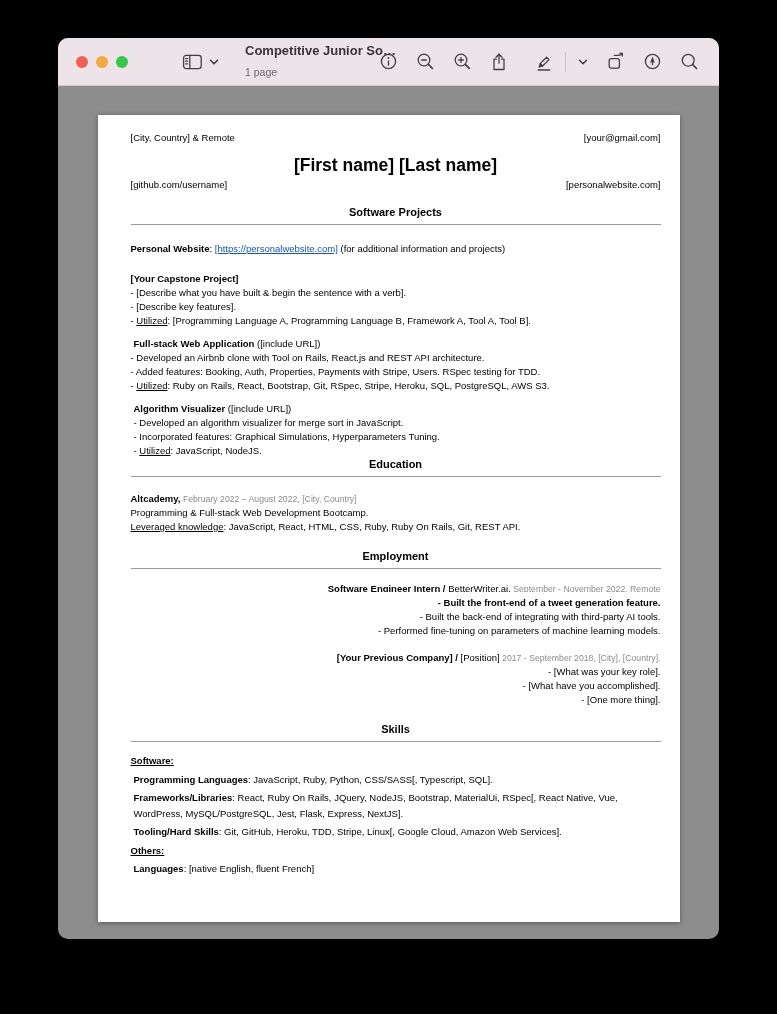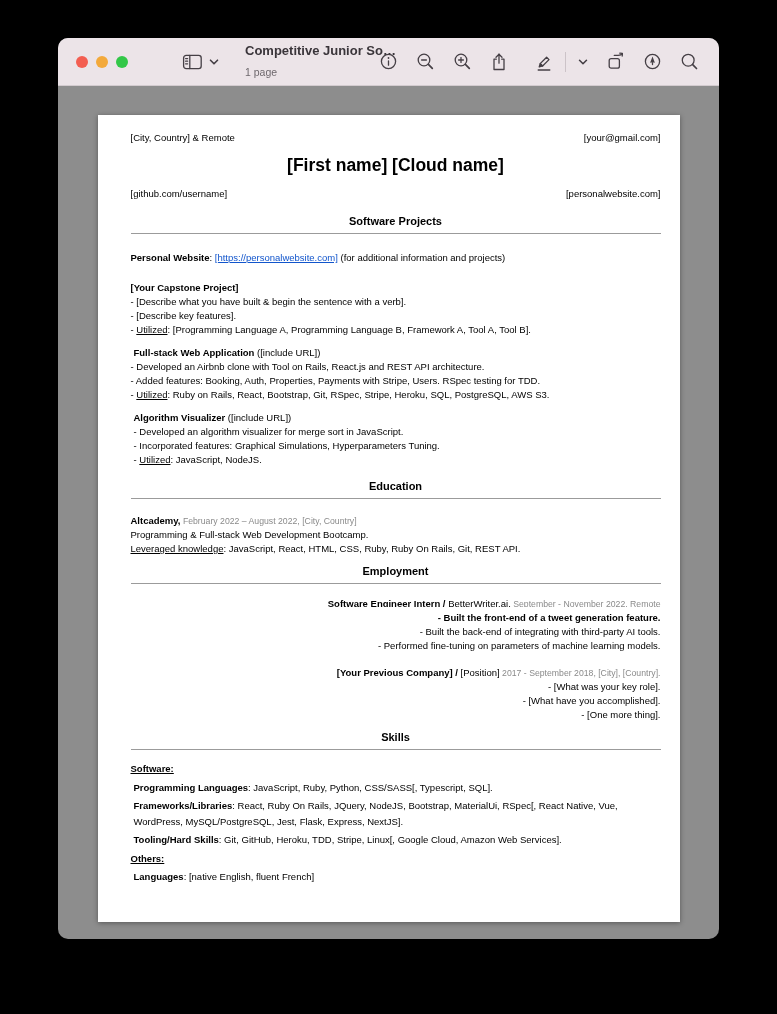--- a/index.html
+++ b/index.html
@@ -20,23 +20,23 @@
   .wsub{font-size:10.5px;color:#6e686d;margin-top:8px;}
   .toolbar{margin-left:auto;display:flex;align-items:center;gap:18px;}
   .tb-div{width:1px;height:20px;background:#ccc3c8;margin:0 -6px;}
   svg.icon{stroke:#453f45;fill:none;stroke-width:1.3;stroke-linecap:round;stroke-linejoin:round;}
   
   .content{height:853px;display:flex;justify-content:center;align-items:flex-start;overflow:hidden;}
   .page{margin-top:29px;width:582px;height:807px;background:#fff;box-shadow:0 1px 5px rgba(0,0,0,.38);
         box-sizing:border-box;padding:16px 19px 0 33px;color:#000;font-size:9.5px;line-height:14px;}
   .row{display:flex;justify-content:space-between;}
   .name{text-align:center;font-size:17.5px;font-weight:700;line-height:20px;margin-top:10px;}
-  .row2{margin-top:12px;}
+  .row2{margin-top:3px;}
   .sec-head{font-weight:700;font-size:11px;text-align:center;line-height:13px;}
-  .mt8{margin-top:13px;} .mt9{margin-top:9px;}
+  .mt8{margin-top:0;} .mt9{margin-top:16px;}
   .sec-rule{border:0;border-top:1px solid #9b9b9b;margin:5px 0 0 0;}
   .intro{margin-top:17px;}
   .proj{margin-top:9px;}
   .proj.first{margin-top:16px;}
   .b{font-weight:700;}
   .u{text-decoration:underline;}
   .ubold{font-weight:700;text-decoration:underline;}
   .link{color:#1155cc;text-decoration:underline;}
   .gray{color:#8a8a8a;font-size:8.7px;}
   .edu{margin-top:15px;}
@@ -148,21 +148,21 @@
       </div>
     </div>
 
     <div class="content">
       <div class="page">
 
         <div class="row">
           <span>[City, Country] &amp; Remote</span>
           <span>[your@gmail.com]</span>
         </div>
-        <div class="name">[First name] [Cloud name]</div>
+        <div class="name">[First name] [Last name]</div>
         <div class="row row2">
           <span>[github.com/username]</span>
           <span>[personalwebsite.com]</span>
         </div>
 
         <div class="sec-head" style="margin-top:14px">Software Projects</div>
         <hr class="sec-rule">
 
         <div class="intro">
           <span class="b">Personal Website</span><span>: </span><a class="link">[https://personalwebsite.com]</a><span> (for additional information and projects)</span>

